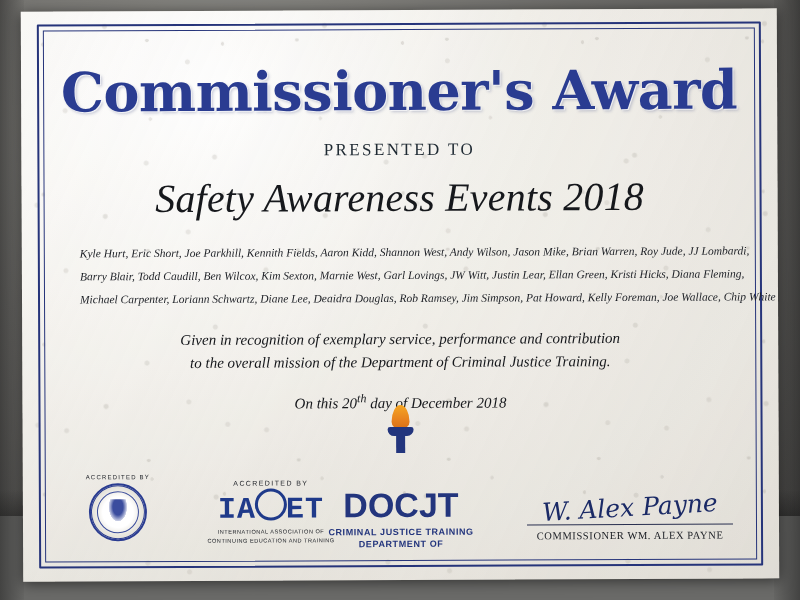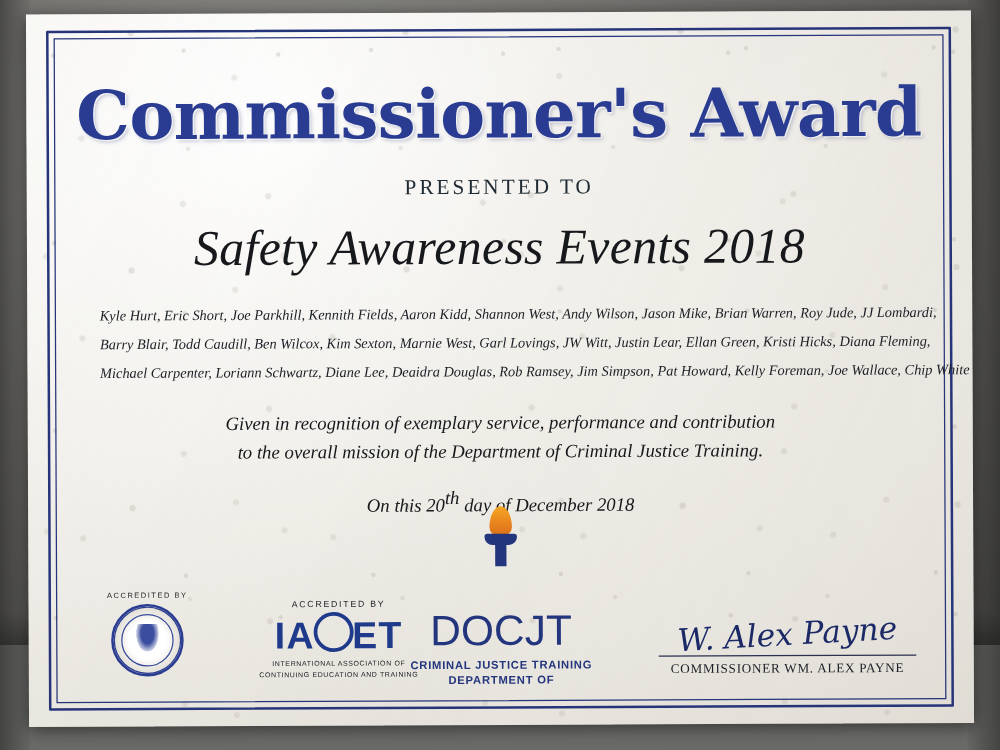--- a/index.html
+++ b/index.html
@@ -122,21 +122,21 @@
     color: #16181c;
   }
 
   .date-line {
     margin-top: 16px;
     font-family: "Liberation Serif", serif;
     font-style: italic;
     font-size: 15px;
     color: #16181c;
   }
-  .date-line sup { font-size: 15px; vertical-align: super; }
+  .date-line sup { font-size: 12px; vertical-align: super; }
 
   
   .footer {
     position: absolute;
     left: 20px;
     right: 20px;
     bottom: 14px;
     height: 108px;
   }
 
@@ -188,21 +188,21 @@
     text-align: center;
   }
   .iacet-label {
     font-family: "Liberation Sans", sans-serif;
     font-size: 7px;
     letter-spacing: 1.4px;
     color: #22252b;
     margin-bottom: 2px;
   }
   .iacet-logo {
-    font-family: Liberation Sans, sans-serif;
+    font-family: Liberation Mono, monospace;
     font-weight: bold;
     font-size: 30px;
     letter-spacing: 1px;
     color: #1f3a8a;
     line-height: 1;
     position: relative;
     display: inline-block;
   }
   .iacet-logo .ring {
     display: inline-block;
@@ -252,21 +252,21 @@
   }
   .torch-stem {
     position: absolute;
     left: 50%; top: 31px;
     transform: translateX(-50%);
     width: 9px; height: 17px;
     background: #23357d;
   }
   .docjt-word {
     font-family: "Liberation Sans", sans-serif;
-    font-weight: normal;
+    font-weight: bold;
     font-size: 34px;
     letter-spacing: 0px;
     color: #23357d;
     line-height: 1;
     margin-top: 35px;
   }
   .docjt-sub {
     margin-top: 4px;
     font-family: "Liberation Sans", sans-serif;
     font-weight: bold;

